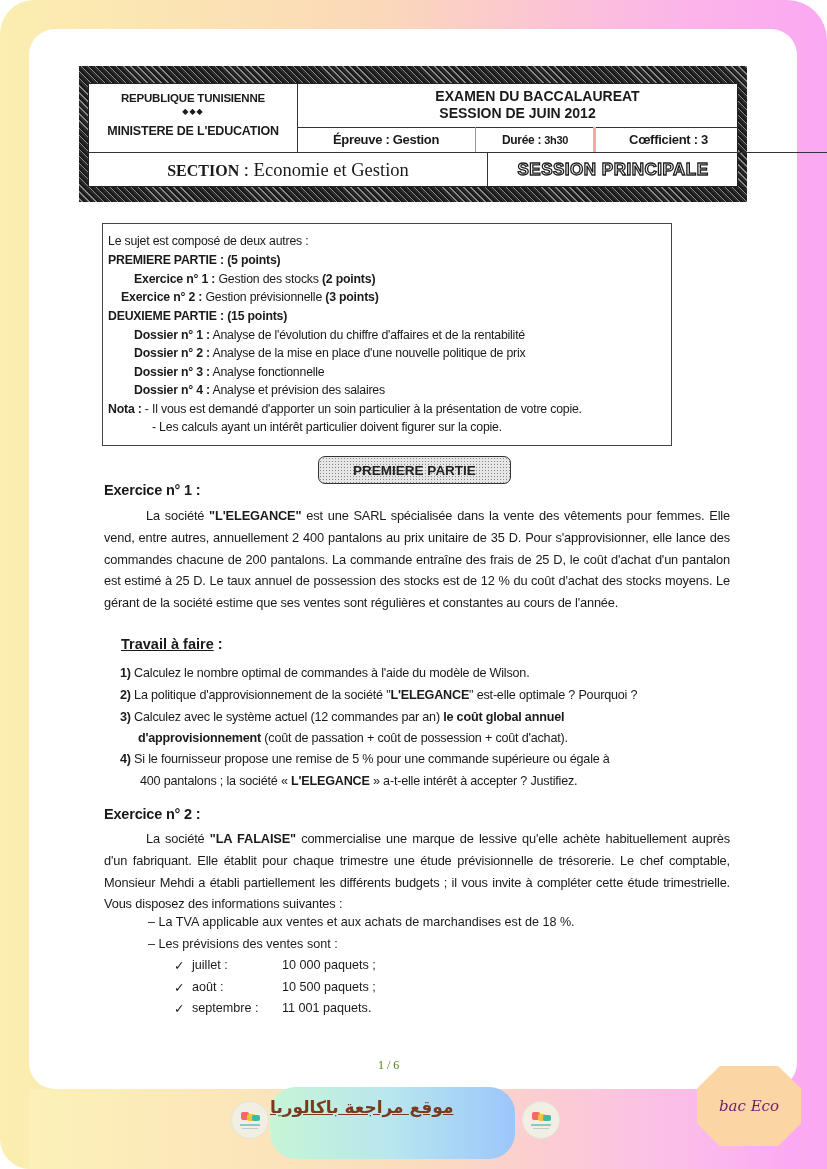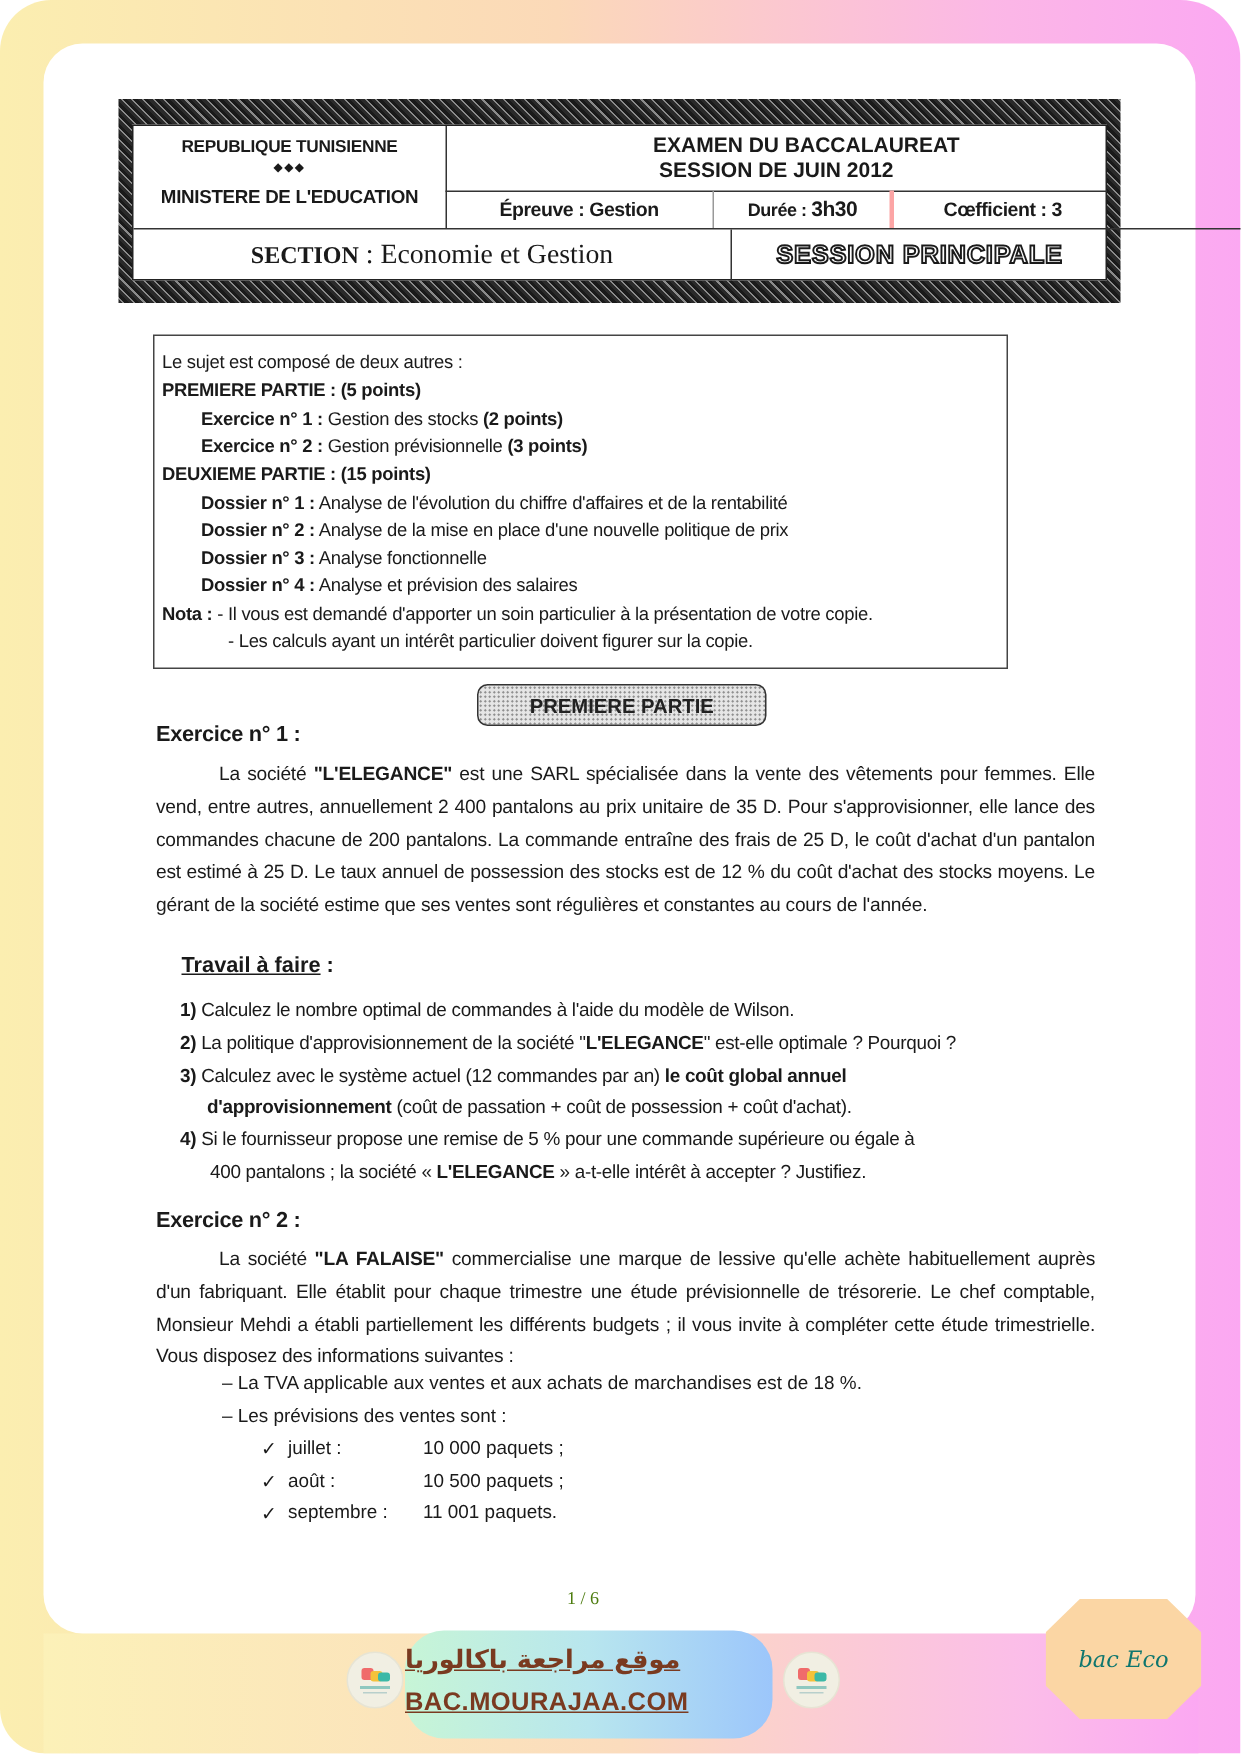--- a/index.html
+++ b/index.html
@@ -106,21 +106,21 @@
   .logo-circle .b2 { position: absolute; left: 15px; top: 12px; width: 8px; height: 7px; background: #f4c23b; border-radius: 2px; }
   .logo-circle .b3 { position: absolute; left: 20px; top: 13px; width: 8px; height: 6px; background: #3cb9a7; border-radius: 2px; }
   .logo-circle .t { position: absolute; left: 8px; top: 22px; width: 20px; height: 2px; background: #8fc8c0; }
   .logo-circle .t2 { position: absolute; left: 10px; top: 26px; width: 16px; height: 1px; background: #b8cfcc; }
 
   .baceco {
     position: absolute; left: 697px; top: 1066px; width: 104px; height: 80px;
     background: #fbd6a4;
     clip-path: polygon(22% 0, 78% 0, 100% 28%, 100% 72%, 78% 100%, 22% 100%, 0 72%, 0 28%);
     text-align: center; line-height: 80px;
-    font-family: "DejaVu Serif", serif; font-style: italic; font-size: 15px; color: #0f766e;
+    font-family: "DejaVu Serif", serif; font-style: italic; font-size: 15px; color: #701a75;
   }
 </style>
 </head>
 <body>
 
 <div class="frame"></div>
 <div class="bottom-strip"></div>
 <div class="sheet"></div>
 
 <div class="header-outer"></div>
@@ -128,33 +128,33 @@
   <div class="h-left">
     <div class="rep">REPUBLIQUE TUNISIENNE</div>
     <div class="dia">◆◆◆</div>
     <div class="min">MINISTERE DE L'EDUCATION</div>
   </div>
   <div class="h-right-top">
     <div class="t1">EXAMEN DU BACCALAUREAT</div>
     <div class="t2">SESSION DE JUIN 2012</div>
   </div>
   <div class="h-cell c-epreuve">Épreuve : Gestion</div>
-  <div class="h-cell c-duree"><span style="font-size:12px">Durée : </span><span style="font-size:14px">3h30</span></div>
+  <div class="h-cell c-duree"><span style="font-size:12px">Durée : </span><span style="font-size:11px">3h30</span></div>
   <div class="h-cell c-coef">Cœfficient : 3</div>
   <div class="h-row2">
     <div class="c-section"><b>SECTION</b><span> : Economie et Gestion</span></div>
     <div class="c-session">SESSION PRINCIPALE</div>
   </div>
 </div>
 
 <div class="summary">
   <div class="line" style="left:5px;top:8px">Le sujet est composé de deux autres :</div>
   <div class="line" style="left:5px;top:27px;font-weight:bold">PREMIERE PARTIE : (5 points)</div>
   <div class="line" style="left:31px;top:46px"><b>Exercice n° 1 :</b><span> Gestion des stocks </span><b>(2 points)</b></div>
-  <div class="line" style="left:31px;top:64px"><b>Exercice n° 2 :</b><span> Gestion prévisionnelle </span><b>(3 points)</b></div>
+  <div class="line" style="left:18px;top:64px"><b>Exercice n° 2 :</b><span> Gestion prévisionnelle </span><b>(3 points)</b></div>
   <div class="line" style="left:5px;top:83px;font-weight:bold">DEUXIEME PARTIE : (15 points)</div>
   <div class="line" style="left:31px;top:102px"><b>Dossier n° 1 :</b><span> Analyse de l'évolution du chiffre d'affaires et de la rentabilité</span></div>
   <div class="line" style="left:31px;top:120px"><b>Dossier n° 2 :</b><span> Analyse de la mise en place d'une nouvelle politique de prix</span></div>
   <div class="line" style="left:31px;top:139px"><b>Dossier n° 3 :</b><span> Analyse fonctionnelle</span></div>
   <div class="line" style="left:31px;top:157px"><b>Dossier n° 4 :</b><span> Analyse et prévision des salaires</span></div>
   <div class="line" style="left:5px;top:176px"><b>Nota :</b><span> - Il vous est demandé d'apporter un soin particulier à la présentation de votre copie.</span></div>
   <div class="line" style="left:49px;top:194px">- Les calculs ayant un intérêt particulier doivent figurer sur la copie.</div>
 </div>
 
 <div class="partie-badge">PREMIERE PARTIE</div>
@@ -197,21 +197,20 @@
 
 <div class="logo-circle" style="left:231px;top:1101px">
     <span class="b1"></span>
     <span class="b2"></span>
     <span class="b3"></span>
     <span class="t"></span>
     <span class="t2"></span>
   </div>
 <div class="banner">
   <div class="ar">موقع مراجعة  باكالوريا</div>
-  <div class="url">BAC.MOURAJAA.COM</div>
 </div>
 <div class="logo-circle" style="left:522px;top:1101px">
     <span class="b1"></span>
     <span class="b2"></span>
     <span class="b3"></span>
     <span class="t"></span>
     <span class="t2"></span>
   </div>
 
 <div class="baceco">bac Eco</div>

